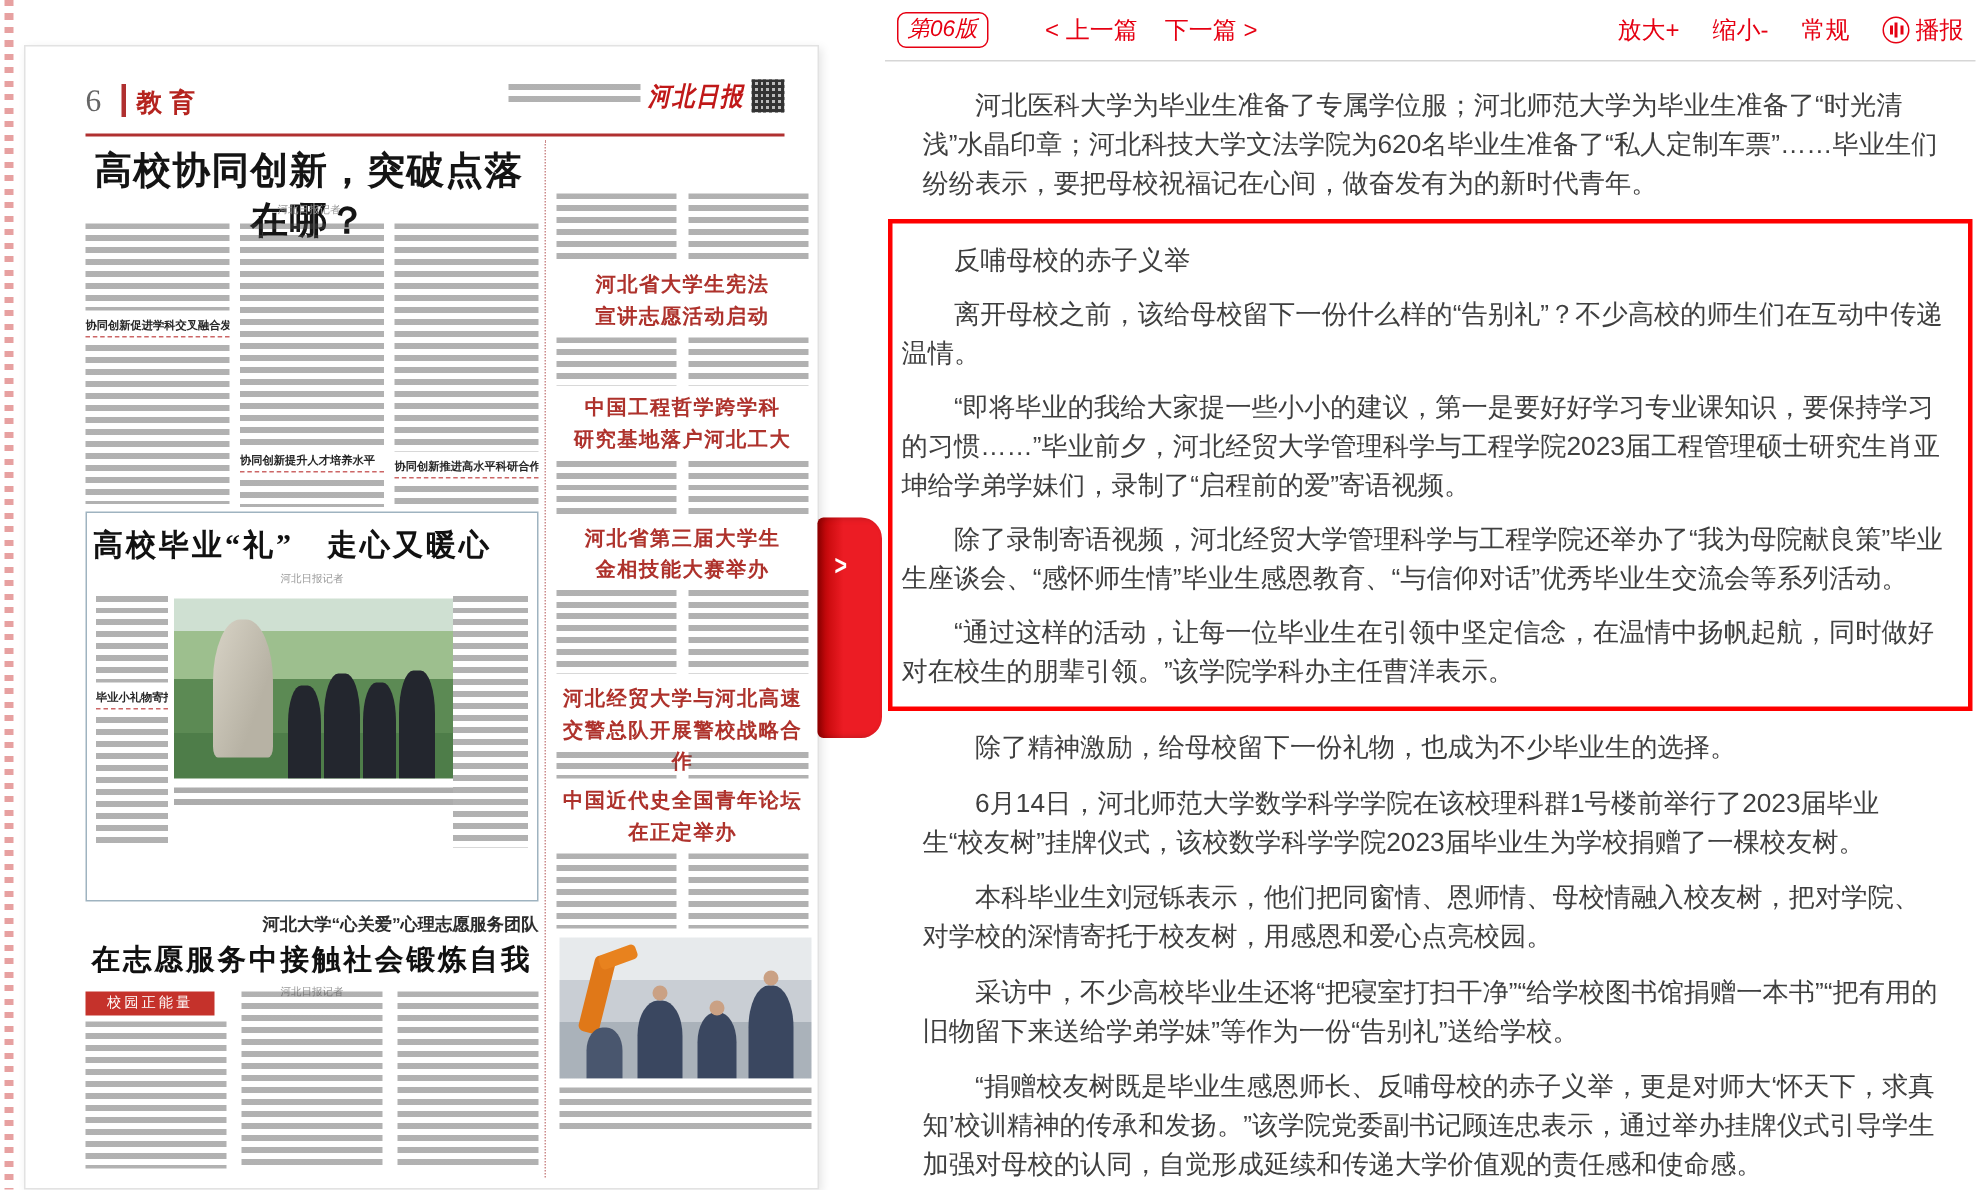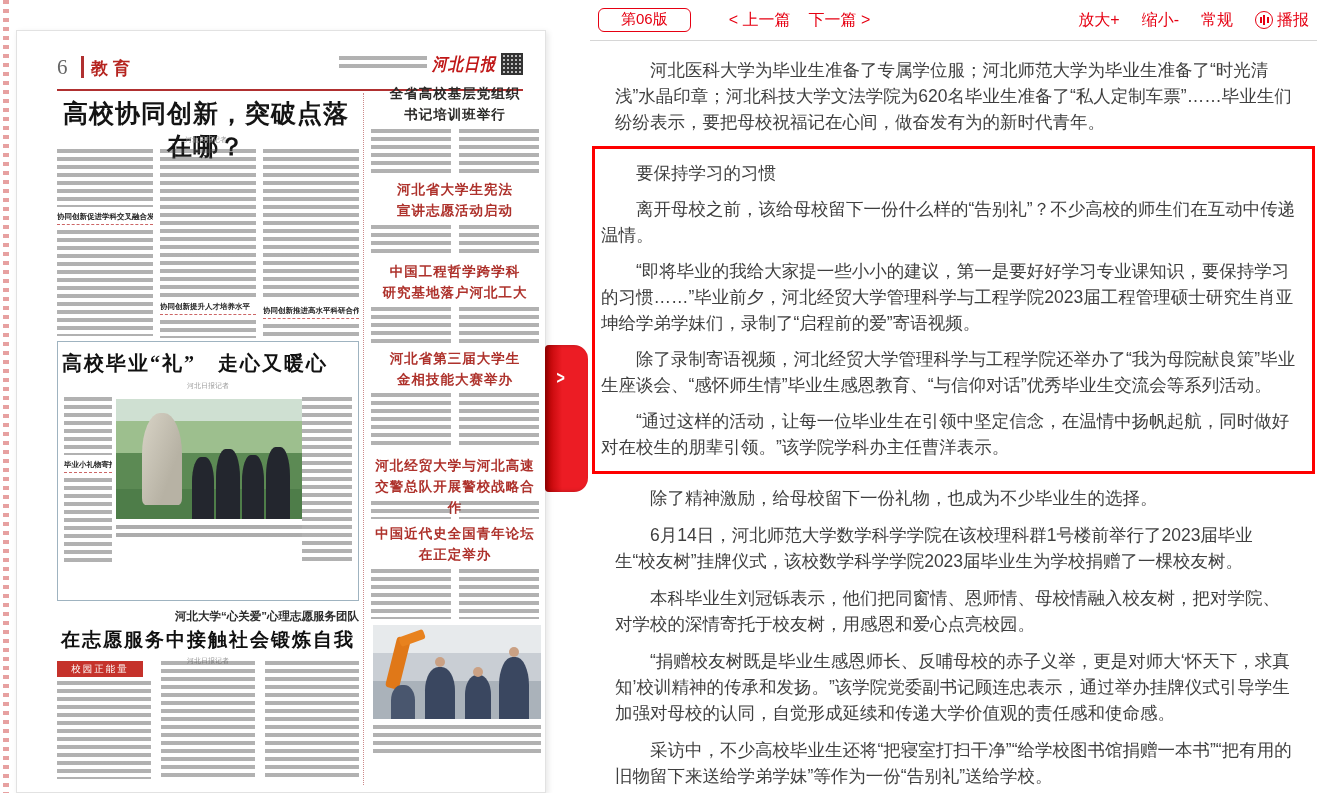--- a/index.html
+++ b/index.html
@@ -94,22 +94,22 @@
   .page-tab { position:absolute; left:545px; top:345px; width:43px; height:147px;
     background:linear-gradient(to right,#b50000,#ec1c24 40%); border-radius:4px 14px 14px 4px;
     box-shadow:inset 3px 0 4px rgba(0,0,0,.25); cursor:pointer; }
   .page-tab .chev { position:absolute; left:10px; top:22px; color:#fff; font-size:19px;
     font-weight:bold; transform:scaleX(.75); }
 
   
   .reader { position:absolute; left:590px; top:0; right:0; height:793px; background:#fff; }
   .toolbar { display:flex; align-items:center; height:41px; padding:0 8px;
     border-bottom:1px solid #d6d6d6; color:#e60012; font-size:16px; }
-  .page-badge { border:1px solid #e60012; border-radius:6px; padding:1px 22px 2px;
-    font-size:15px; cursor:pointer; }
+  .page-badge { border:1px solid #e60012; border-radius:6px; padding:1px 6px 2px;
+    font-size:15px; cursor:pointer;font-style:italic; }
   .nav-link { margin-left:38px; cursor:pointer; }
   .nav-link + .nav-link { margin-left:18px; }
   .tb-spacer { flex:1; }
   .tb-btn { margin-left:22px; cursor:pointer; display:flex; align-items:center; gap:4px; }
   .speaker-icon { width:18px; height:18px; border:1.6px solid #e60012; border-radius:50%;
     display:inline-flex; align-items:center; justify-content:center; gap:1.5px; }
   .speaker-icon i { display:block; width:2px; background:#e60012; }
   .speaker-icon i:nth-child(1){ height:6px; } .speaker-icon i:nth-child(2){ height:10px; }
   .speaker-icon i:nth-child(3){ height:6px; }
 
@@ -189,24 +189,20 @@
         <div style="height:20px;"></div>
         <div class="sim" style="height:98px;"></div>
       </div>
       <div class="bot-col sim" style="left:104px;"></div>
       <div class="bot-col sim" style="left:208px;"></div>
     </div>
 
     <div class="col-divider"></div>
 
     <div class="np-right-col">
-      <div class="rc-head rc-dark" style="top:52px;">
-        <div>全省高校基层党组织</div>
-          <div>书记培训班举行</div>
-      </div>
       <div class="rc-sim sim" style="left:2px;top:98px;width:80px;height:44px;"></div>
       <div class="rc-sim sim" style="left:90px;top:98px;width:80px;height:44px;"></div>
 
       <div class="rc-head rc-red" style="top:148px;">
         <div>河北省大学生宪法</div>
           <div>宣讲志愿活动启动</div>
       </div>
       <div class="rc-sim sim" style="left:2px;top:194px;width:80px;height:32px;"></div>
       <div class="rc-sim sim" style="left:90px;top:194px;width:80px;height:32px;"></div>
 
@@ -275,26 +271,26 @@
           <i></i>
         </span>
       <span>播报</span>
     </span>
   </div>
 
   <div class="article-body">
     <p>河北医科大学为毕业生准备了专属学位服；河北师范大学为毕业生准备了“时光清浅”水晶印章；河北科技大学文法学院为620名毕业生准备了“私人定制车票”……毕业生们纷纷表示，要把母校祝福记在心间，做奋发有为的新时代青年。</p>
 
     <div class="hl-box">
-      <p>要保持学习的习惯</p>
+      <p>反哺母校的赤子义举</p>
       <p>离开母校之前，该给母校留下一份什么样的“告别礼”？不少高校的师生们在互动中传递温情。</p>
       <p>“即将毕业的我给大家提一些小小的建议，第一是要好好学习专业课知识，要保持学习的习惯……”毕业前夕，河北经贸大学管理科学与工程学院2023届工程管理硕士研究生肖亚坤给学弟学妹们，录制了“启程前的爱”寄语视频。</p>
       <p>除了录制寄语视频，河北经贸大学管理科学与工程学院还举办了“我为母院献良策”毕业生座谈会、“感怀师生情”毕业生感恩教育、“与信仰对话”优秀毕业生交流会等系列活动。</p>
       <p>“通过这样的活动，让每一位毕业生在引领中坚定信念，在温情中扬帆起航，同时做好对在校生的朋辈引领。”该学院学科办主任曹洋表示。</p>
     </div>
 
     <p>除了精神激励，给母校留下一份礼物，也成为不少毕业生的选择。</p>
     <p>6月14日，河北师范大学数学科学学院在该校理科群1号楼前举行了2023届毕业生“校友树”挂牌仪式，该校数学科学学院2023届毕业生为学校捐赠了一棵校友树。</p>
     <p>本科毕业生刘冠铄表示，他们把同窗情、恩师情、母校情融入校友树，把对学院、对学校的深情寄托于校友树，用感恩和爱心点亮校园。</p>
+    <p>采访中，不少高校毕业生还将“把寝室打扫干净”“给学校图书馆捐赠一本书”“把有用的旧物留下来送给学弟学妹”等作为一份“告别礼”送给学校。</p>
     <p>“捐赠校友树既是毕业生感恩师长、反哺母校的赤子义举，更是对师大‘怀天下，求真知’校训精神的传承和发扬。”该学院党委副书记顾连忠表示，通过举办挂牌仪式引导学生加强对母校的认同，自觉形成延续和传递大学价值观的责任感和使命感。</p>
-    <p>采访中，不少高校毕业生还将“把寝室打扫干净”“给学校图书馆捐赠一本书”“把有用的旧物留下来送给学弟学妹”等作为一份“告别礼”送给学校。</p>
   </div>
 </div>
 
 </body></html>

